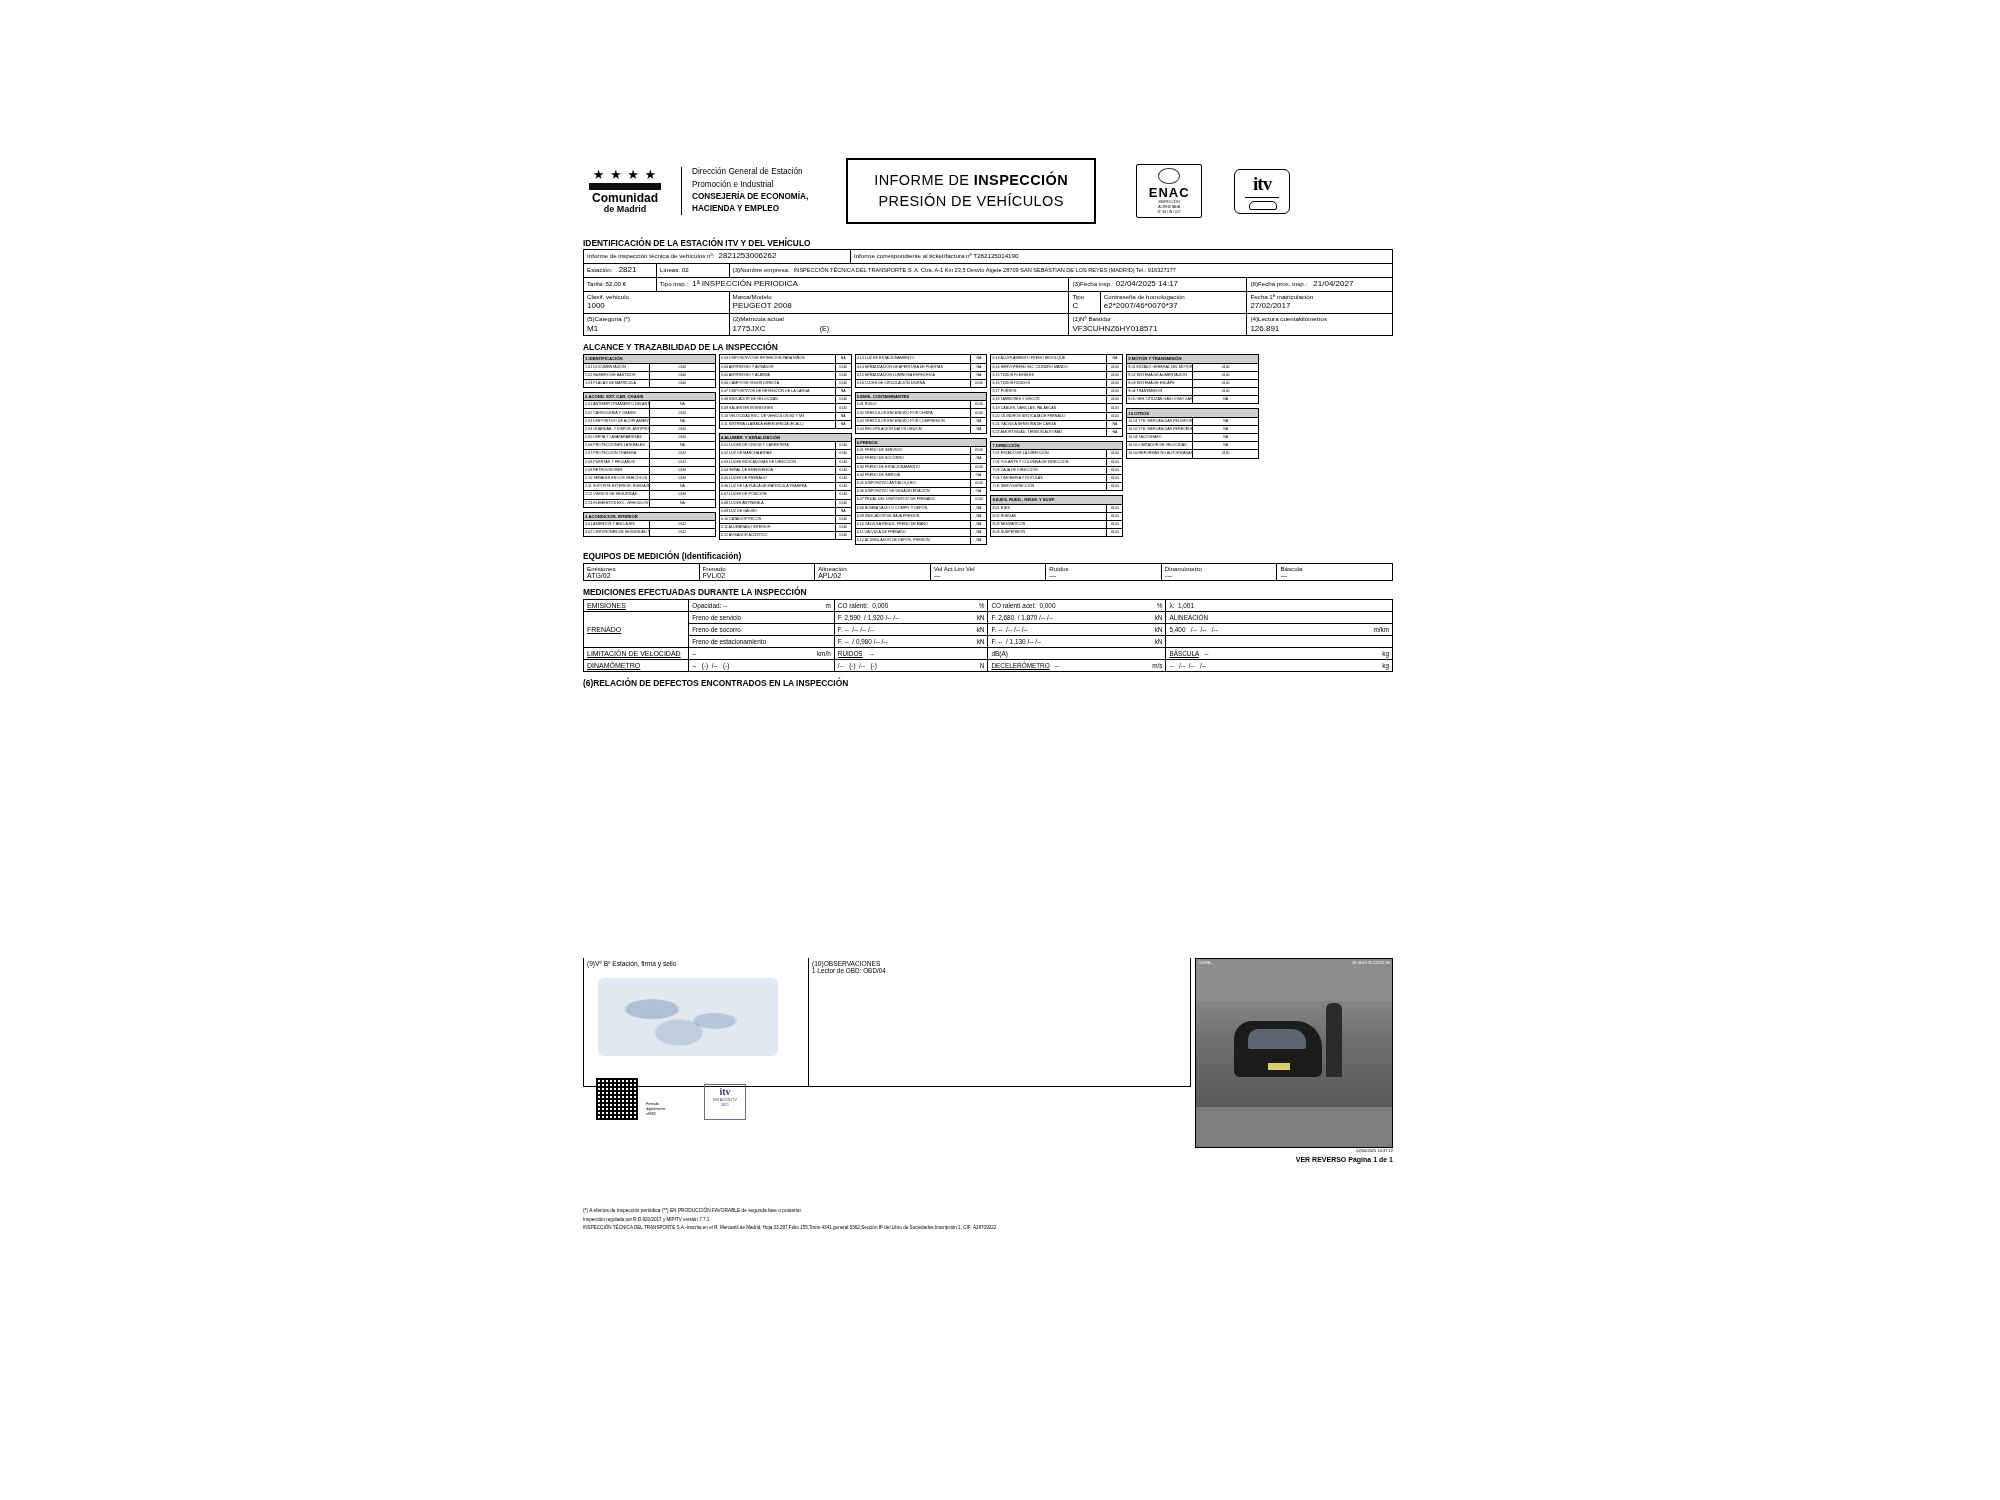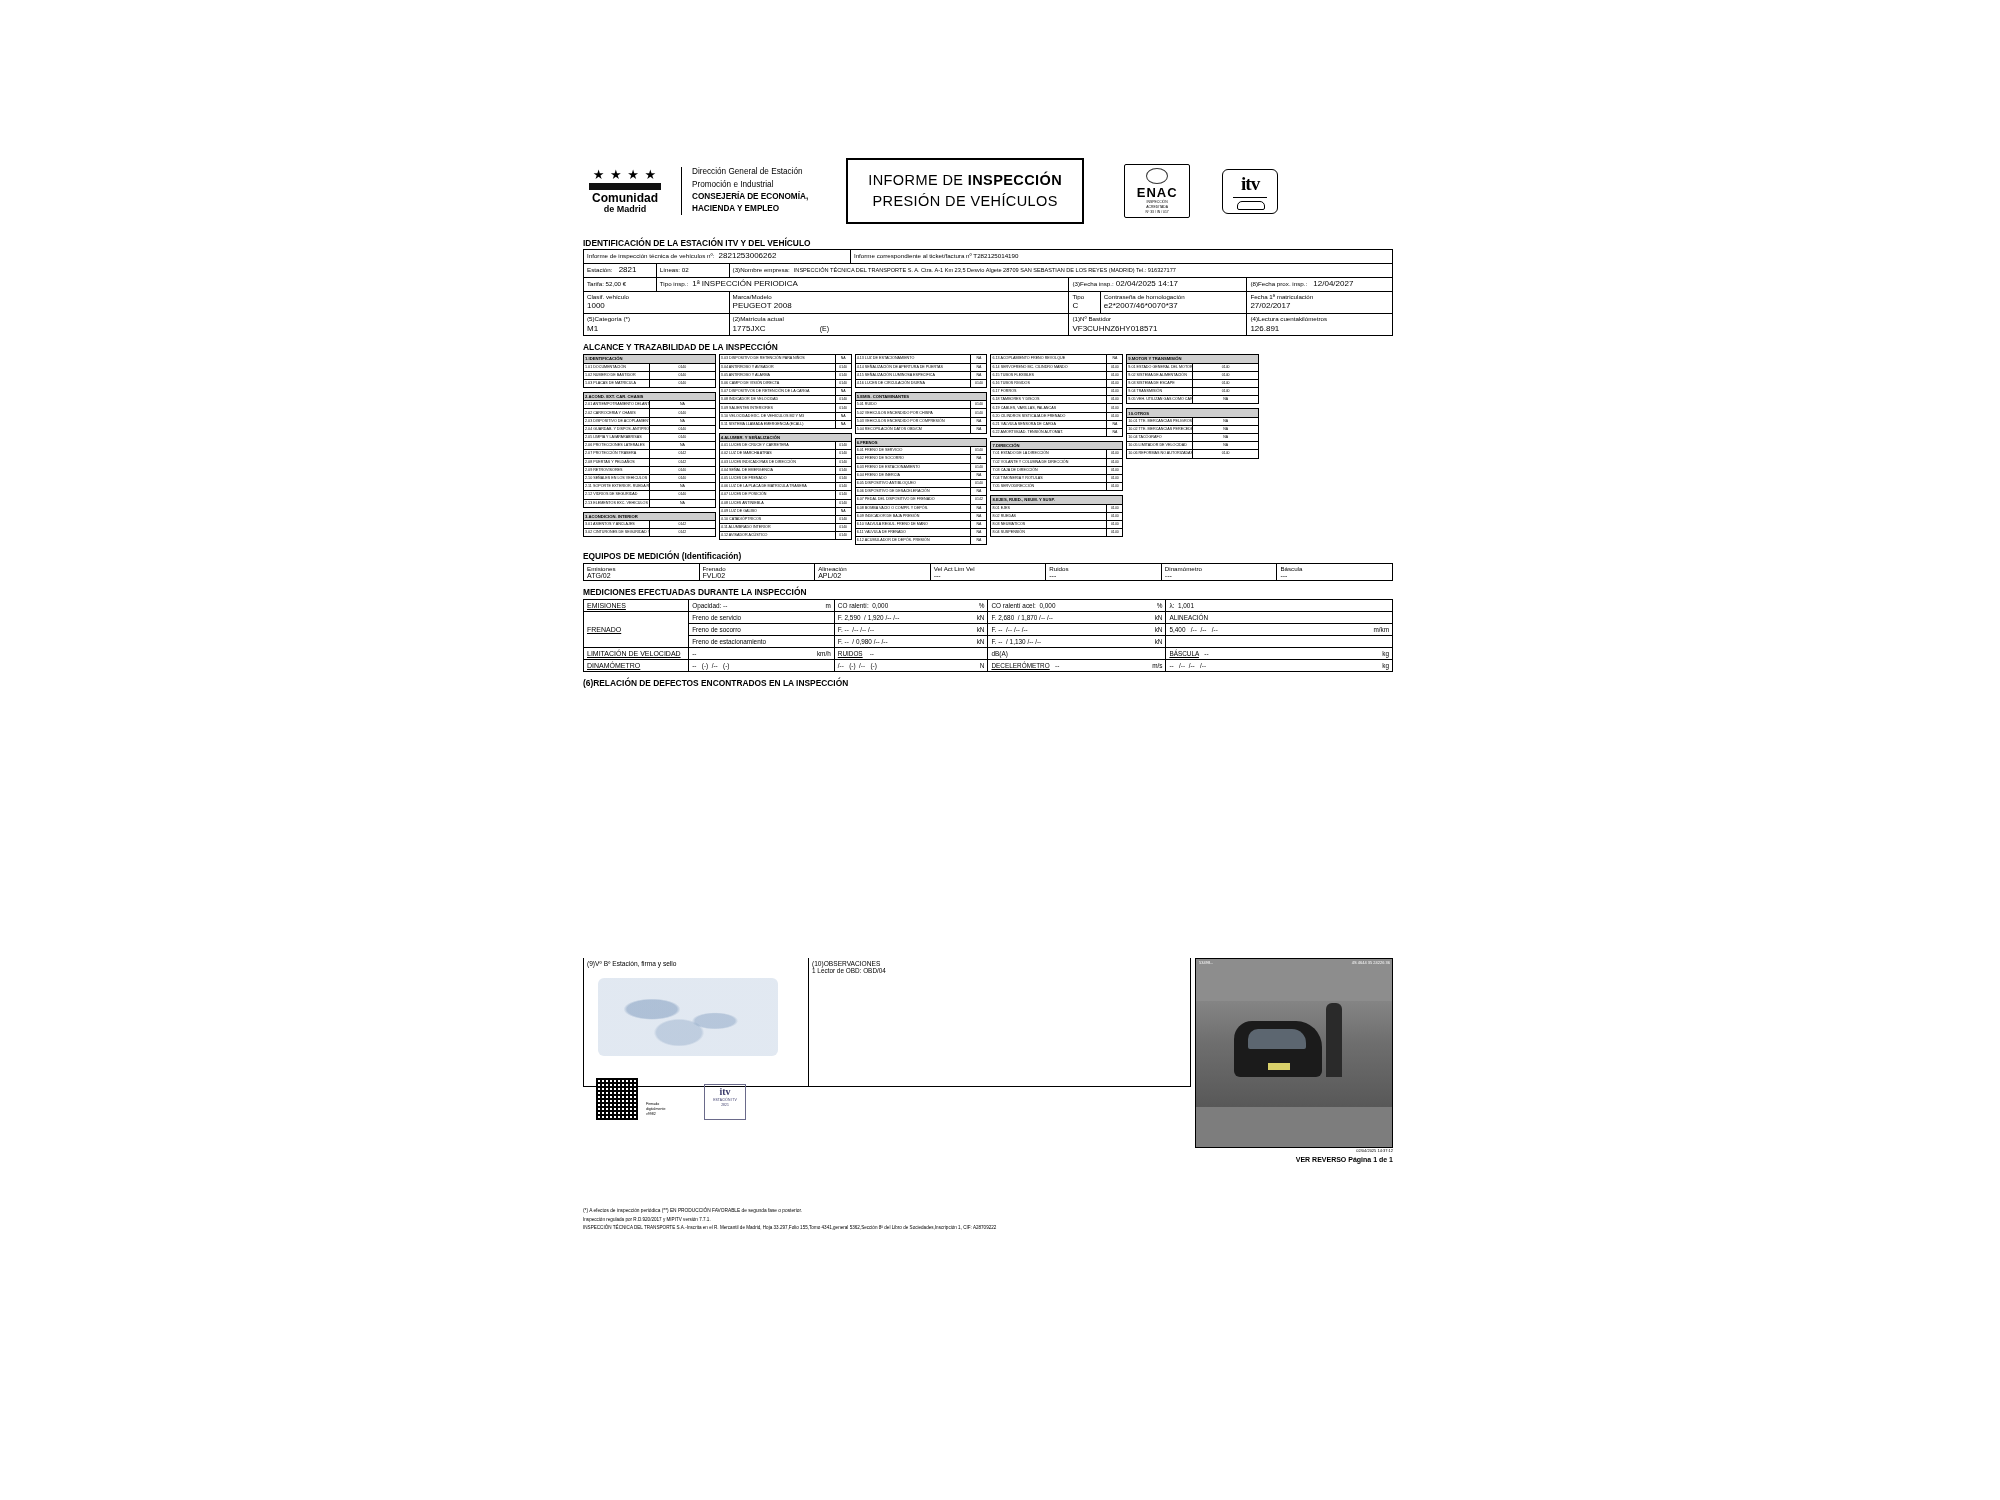--- a/index.html
+++ b/index.html
@@ -48,21 +48,21 @@
     padding-left: 10px;
     height: 48px;
     display: flex;
     flex-direction: column;
     justify-content: center;
   }
   .govtxt .b { font-weight: bold; }
   .titlebox {
     margin-left: 24px;
     border: 2px solid #000;
-    padding: 10px 12px;
+    padding: 10px 18px;
     text-align: center;
     font-size: 14.5px;
     line-height: 1.45;
     letter-spacing: .4px;
     width: 210px;
   }
   .titlebox b { font-weight: bold; }
   .enac {
     margin-left: 26px;
     width: 60px;
@@ -256,21 +256,21 @@
       <td colspan="5"><span class="lbl">(3)Nombre empresa:</span>
         &nbsp;<span style="font-size:5.6px">INSPECCIÓN TÉCNICA DEL TRANSPORTE S. A. Ctra. A-1 Km 23,5 Desvío Algete 28709 SAN SEBASTIAN DE LOS REYES (MADRID) Tel.: 916327177</span></td>
     </tr>
     <tr>
       <td><span class="lbl">Tarifa: 52,00 €</span></td>
       <td colspan="3"><span class="lbl">Tipo insp.:</span>
         &nbsp;<span class="val">1ª INSPECCIÓN PERIODICA</span></td>
       <td colspan="2" style="width:22%"><span class="lbl">(3)Fecha insp.:</span>
         <span class="val">02/04/2025  14:17</span></td>
       <td style="width:18%"><span class="lbl">(8)Fecha prox. insp.:</span>
-        &nbsp;&nbsp;<span class="val">12/04/2027</span></td>
+        &nbsp;&nbsp;<span class="val">21/04/2027</span></td>
     </tr>
     <tr>
       <td colspan="2">
             <div class="lbl">Clasif. vehículo</div>
         <div class="val">1000</div>
           </td>
       <td colspan="2">
             <div class="lbl">Marca/Modelo</div>
         <div class="val">PEUGEOT 2008</div>
           </td>

